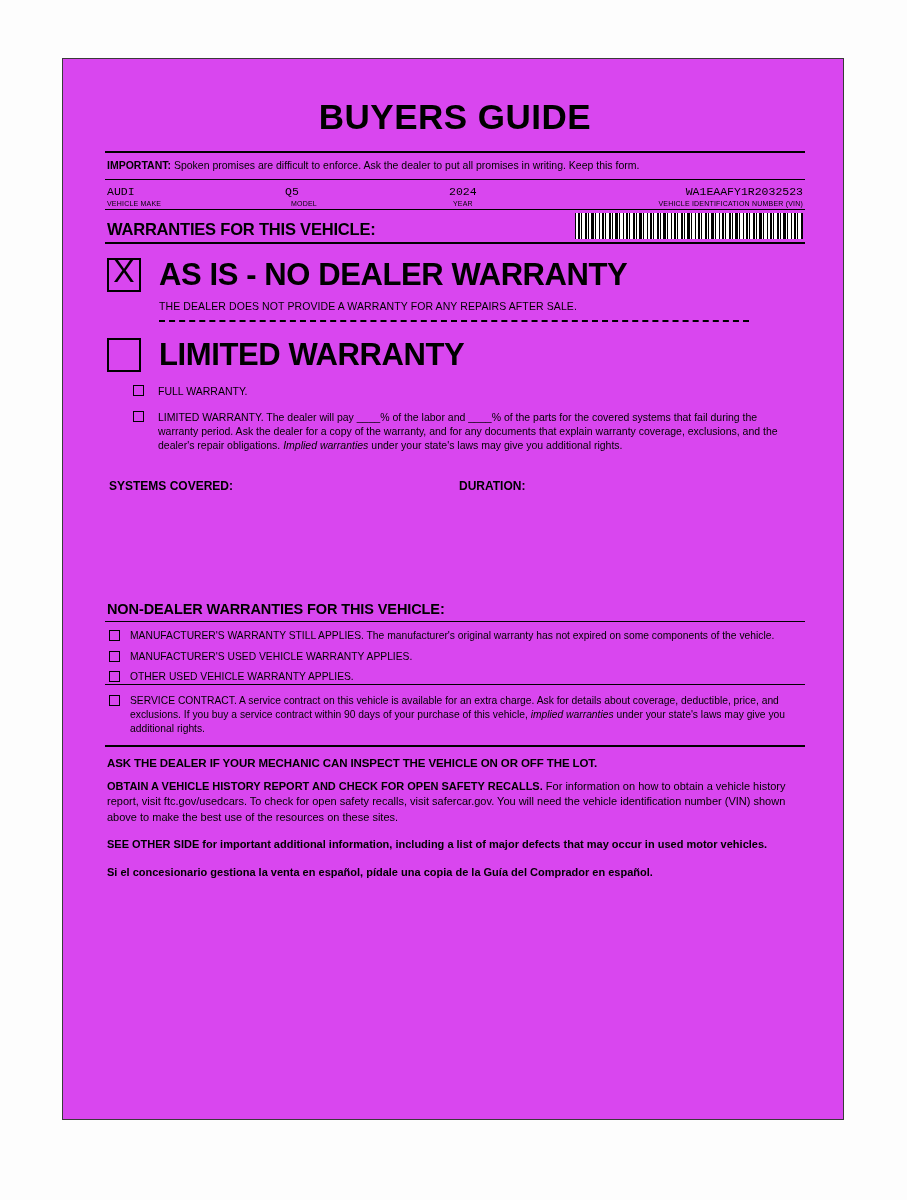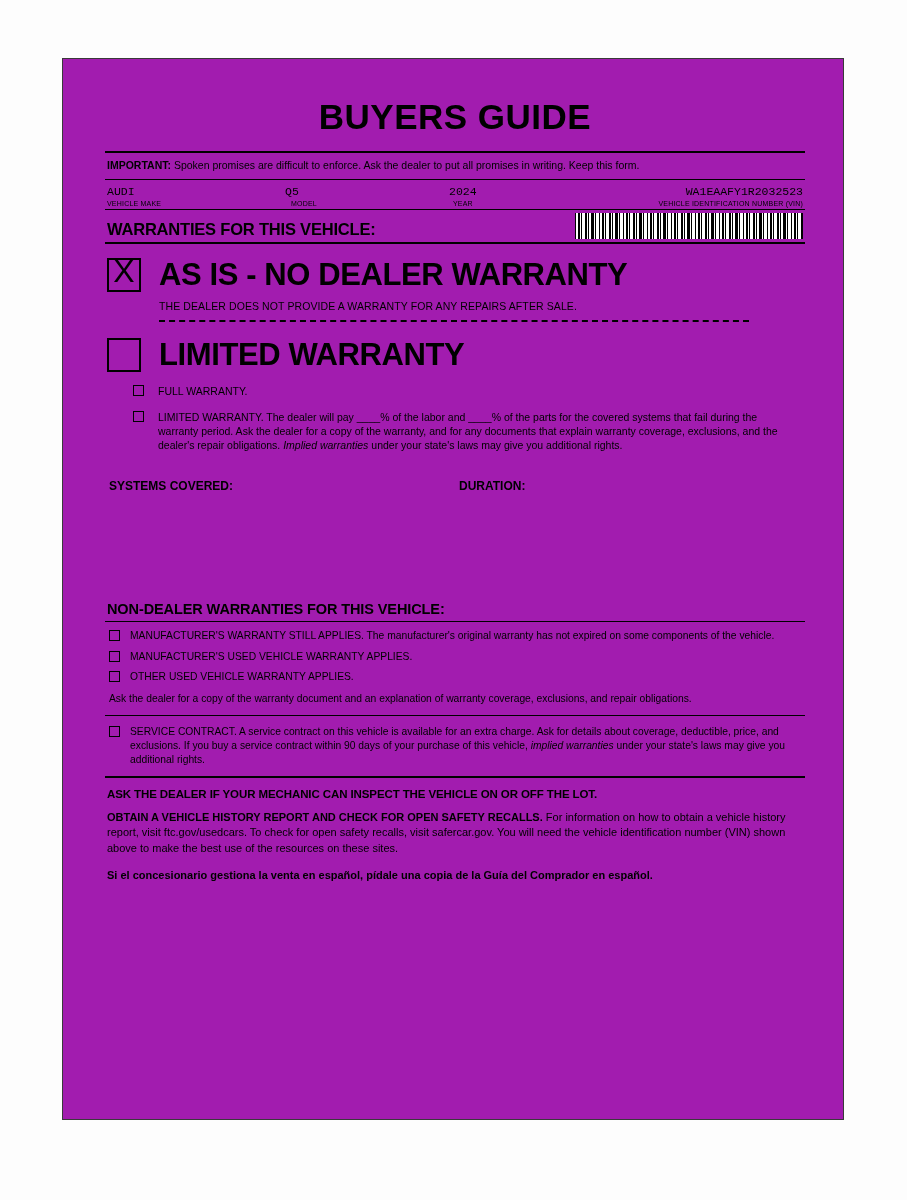--- a/index.html
+++ b/index.html
@@ -21,21 +21,21 @@
     background: #fdfdfd;
     box-sizing: border-box;
   }
   .sheet {
     position: absolute;
     left: 62px;
     top: 58px;
     width: 782px;
     height: 1062px;
     border: 1px solid #3a3a3a;
-    background: #a21caf;
+    background: #d946ef;
     box-sizing: border-box;
   }
   .inner {
     position: absolute;
     left: 42px;
     top: 38px;
     width: 700px;
     box-sizing: border-box;
   }
 
@@ -345,31 +345,31 @@
       </div>
       <div class="nd-row">
         <div class="box-sm"></div>
         <div class="nd-text">MANUFACTURER'S USED VEHICLE WARRANTY APPLIES.</div>
       </div>
       <div class="nd-row">
         <div class="box-sm"></div>
         <div class="nd-text">OTHER USED VEHICLE WARRANTY APPLIES.</div>
       </div>
 
-      <div class="nd-note">Ask the dealer for a copy of the warranty document and an explanation of warranty coverage, exclusions, and repair obligations.</div>
       <div class="rule-thin"></div>
 
       <div class="svc-row">
         <div class="box-sm"></div>
         <div class="svc-text"><span>SERVICE CONTRACT.  A service contract on this vehicle is available for an extra charge.  Ask for details about coverage, deductible, price, and exclusions.  If you buy a service contract within 90 days of your purchase of this vehicle, </span><i>implied warranties</i><span> under your state's laws may give you additional rights.</span></div>
       </div>
 
       <div class="rule-thick"></div>
 
       <div class="bottom">
         <div class="b-head">ASK THE DEALER IF YOUR MECHANIC CAN INSPECT THE VEHICLE ON OR OFF THE LOT.</div>
         <div class="b-para"><b>OBTAIN A VEHICLE HISTORY REPORT AND CHECK FOR OPEN SAFETY RECALLS.</b><span>  For information on how to obtain a vehicle history report, visit ftc.gov/usedcars.  To check for open safety recalls, visit safercar.gov.  You will need the vehicle identification number (VIN) shown above to make the best use of the resources on these sites.</span></div>
+        <div class="b-strong"><span>SEE OTHER SIDE</span><span> for important additional information, including a list of major defects that may occur in used motor vehicles.</span></div>
         <div class="b-strong">Si el concesionario gestiona la venta en español, pídale una copia de la Guía del Comprador en español.</div>
       </div>
 
     </div>
   </div>
 </div>
 
 </body></html>

